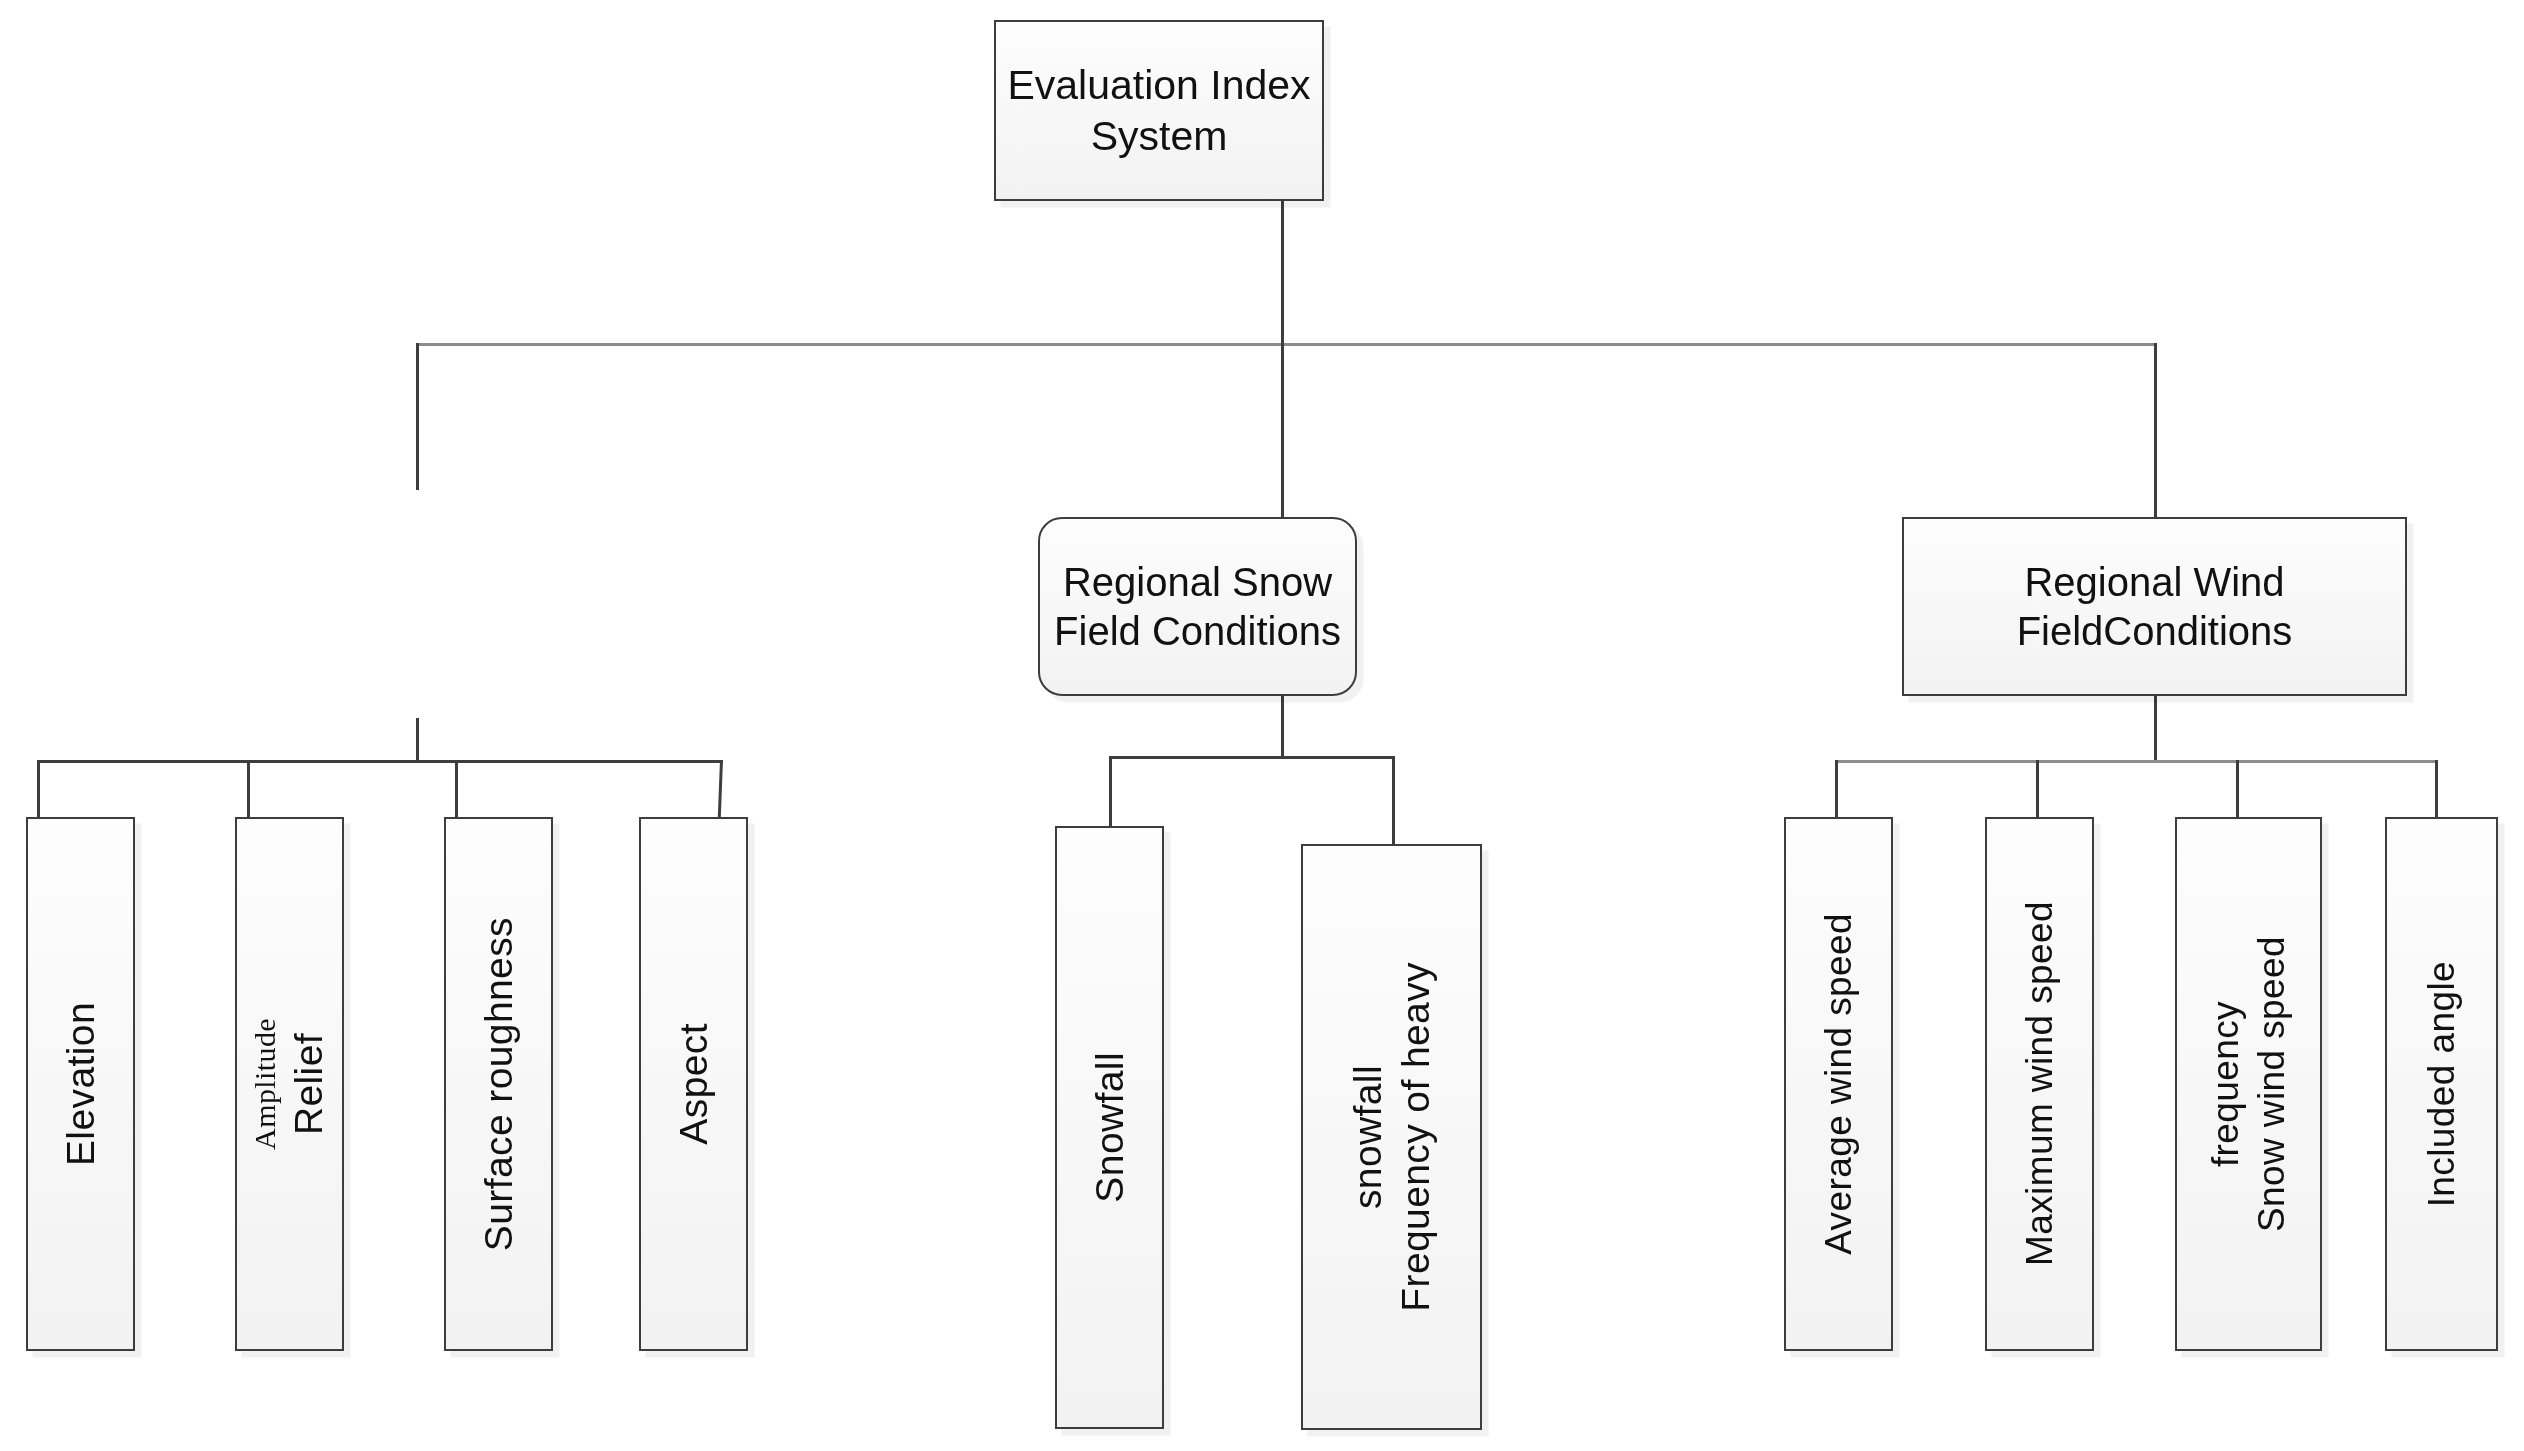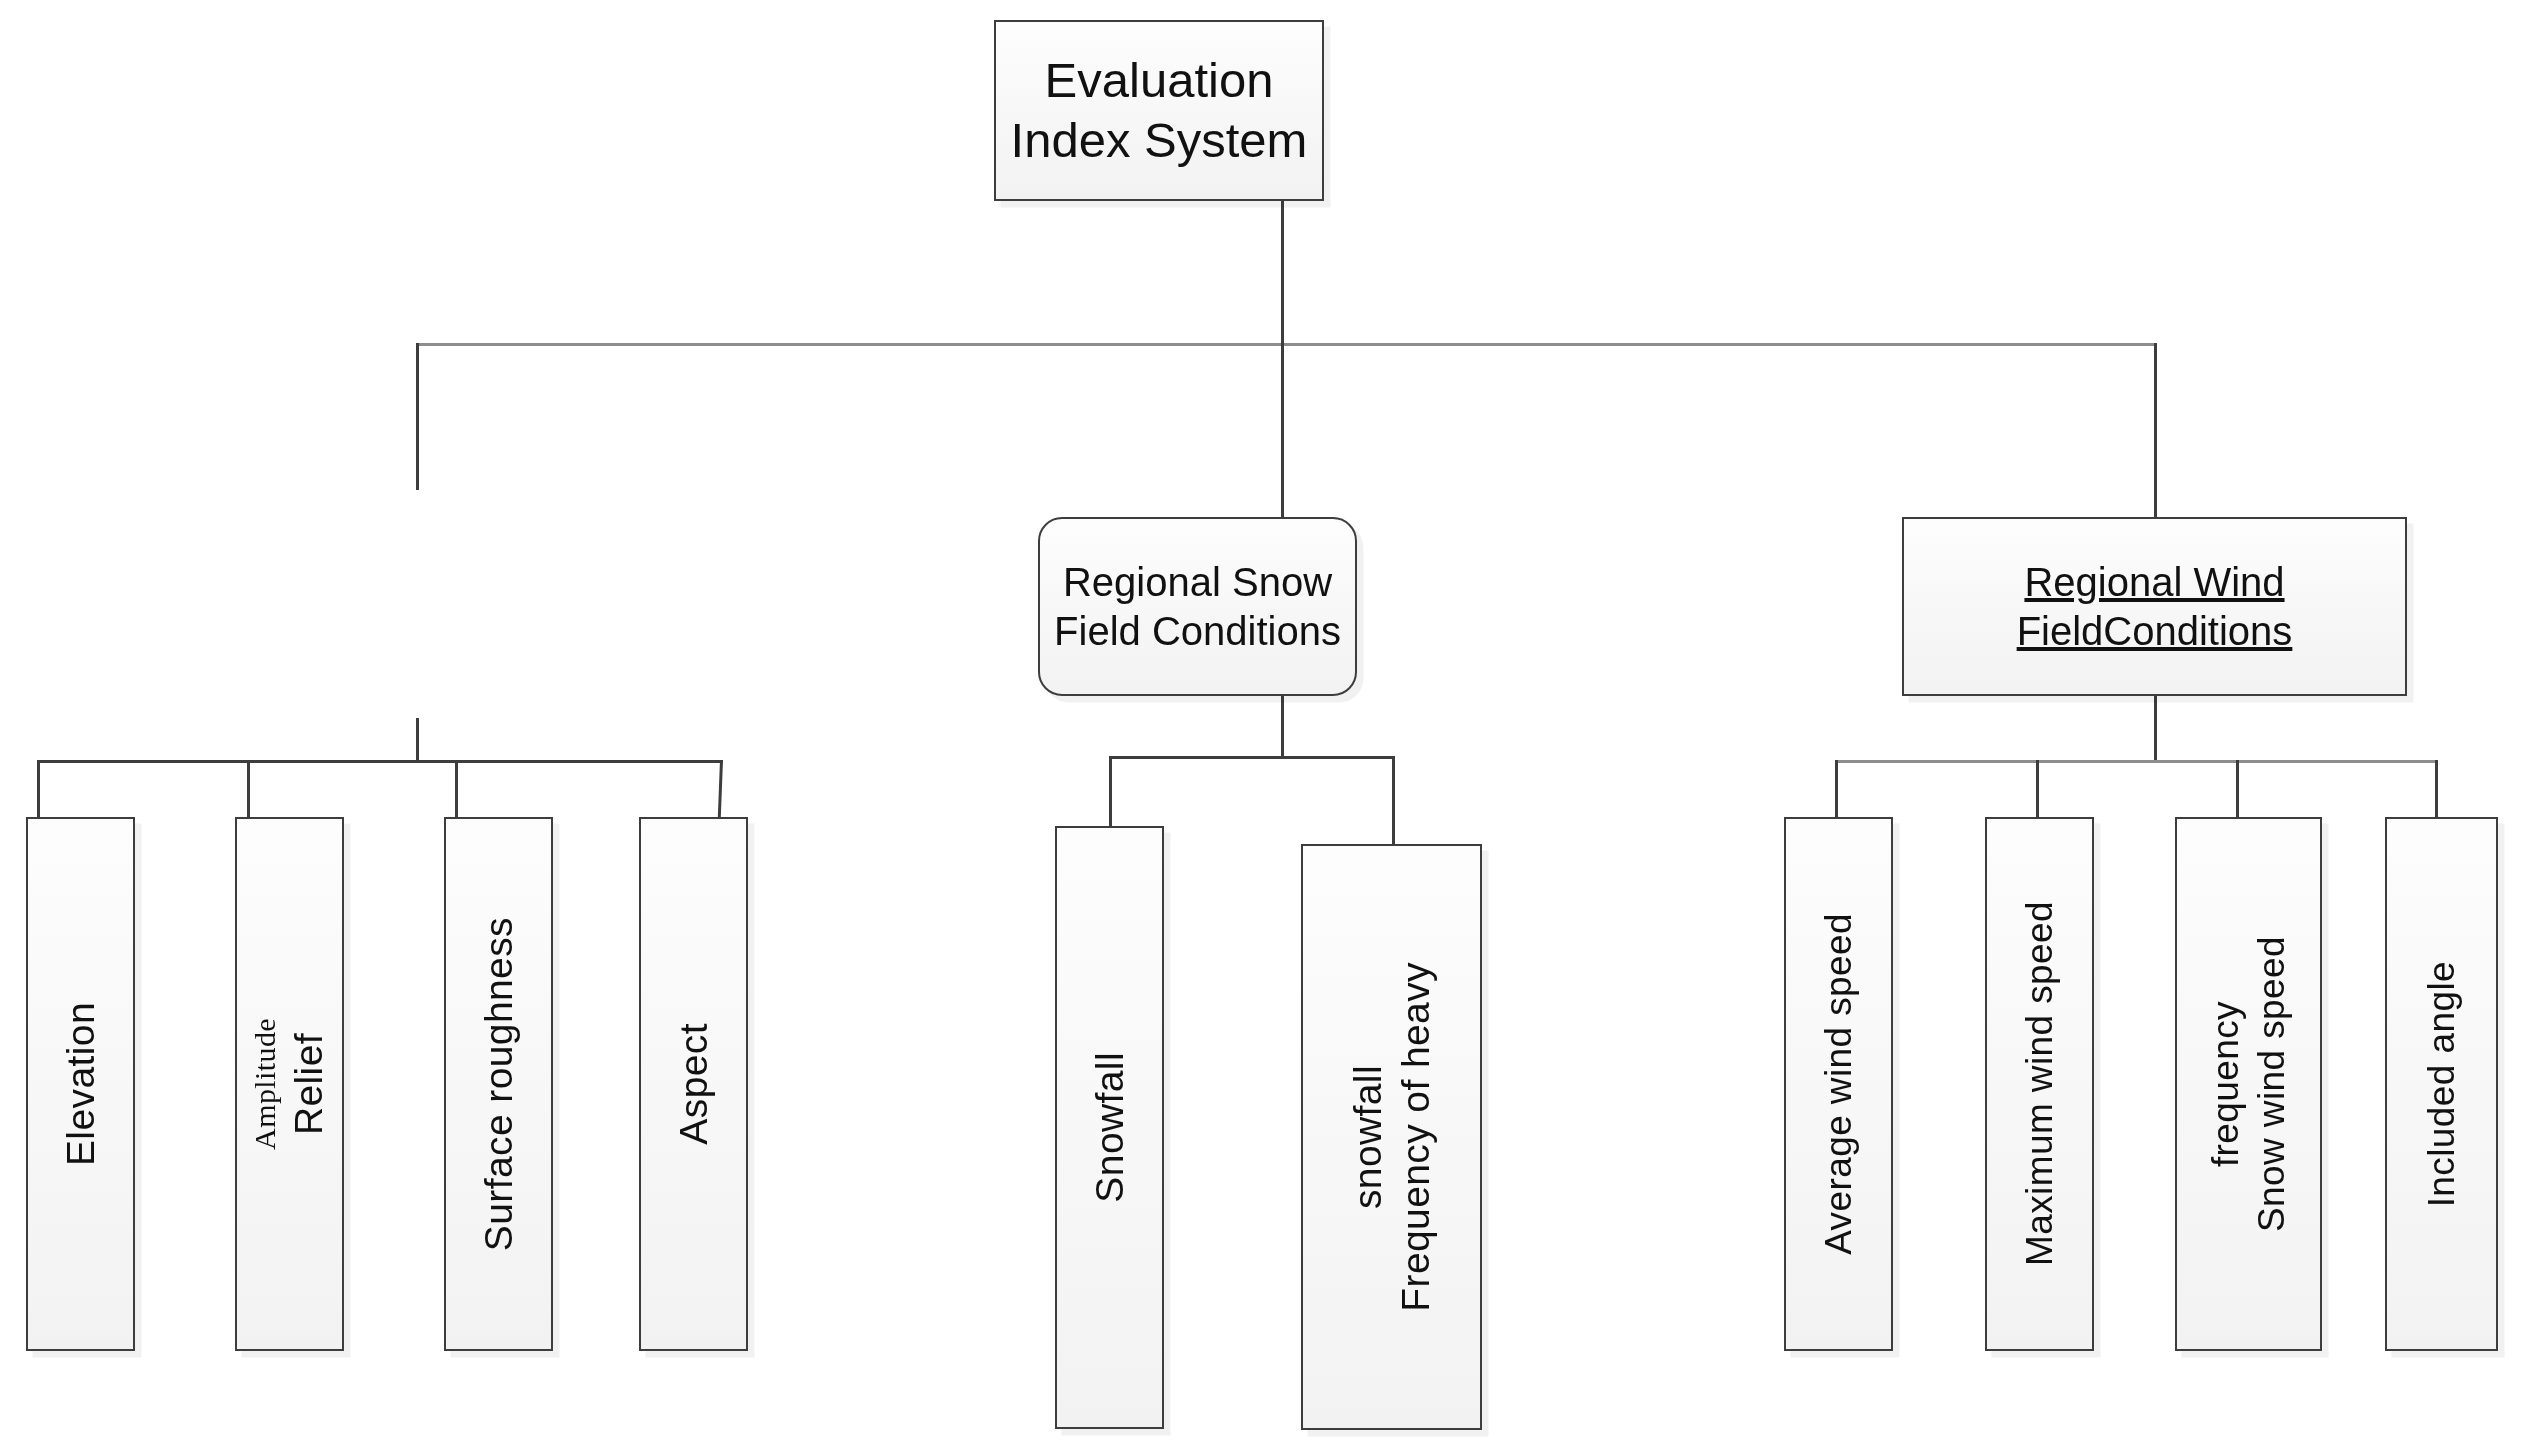--- a/index.html
+++ b/index.html
@@ -44,21 +44,21 @@
     color: #111111;
   }
 
   .node-h {                   
     text-align: center;
     line-height: 1.22;
     font-size: 40px;
     padding: 0 8.6px;
   }
 
-  .node-root { font-size: 49px; }
+  .node-root { font-size: 41px; }
 
   
   .node-v {
     padding: 0;
   }
   .vwrap {
     display: flex;
     flex-direction: row-reverse;   
     align-items: center;
     justify-content: center;
@@ -117,21 +117,21 @@
 
   <div class="node node-h node-root" style="left:994px; top:20px; width:330px; height:181px;">
     <span>Evaluation Index System</span>
   </div>
 
 
   <div class="node node-h" style="left:1038px; top:517px; width:319px; height:179px;border-radius:24px;">
     <span>Regional Snow Field Conditions</span>
   </div>
 
-  <div class="node node-h" style="left:1902px; top:517px; width:505px; height:179px;text-decoration:underline;">
+  <div class="node node-h" style="left:1902px; top:517px; width:505px; height:179px;">
     <span>Regional Wind FieldConditions</span>
   </div>
 
   <div class="node node-v" style="left:26px; top:817px; width:109px; height:534px;">
     <div class="vwrap">
       <span class="vline">Elevation</span>
     </div>
   </div>
 
   <div class="node node-v" style="left:235px; top:817px; width:109px; height:534px;">

